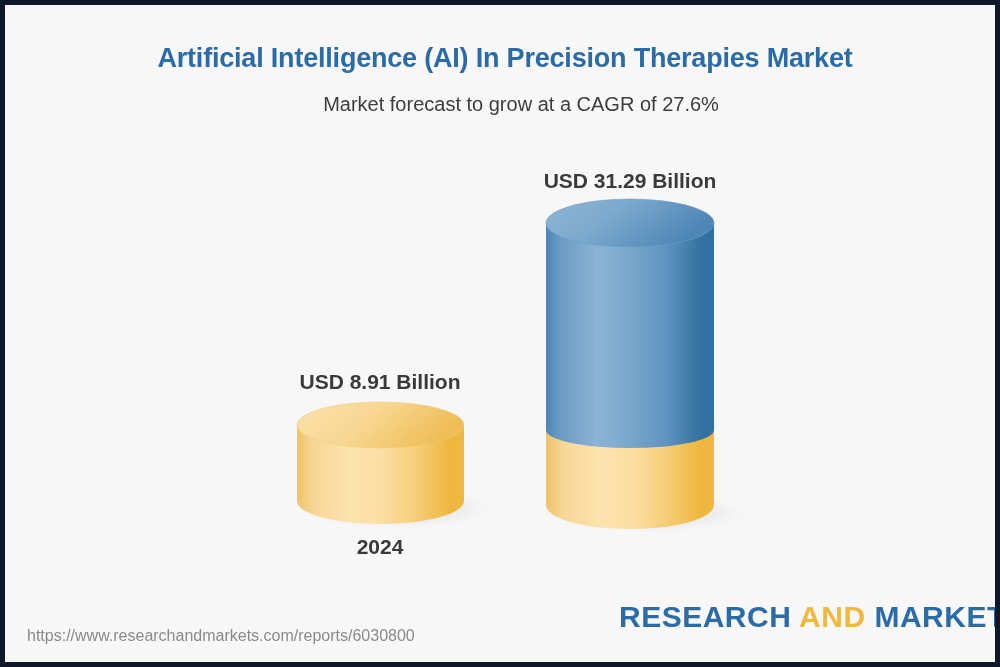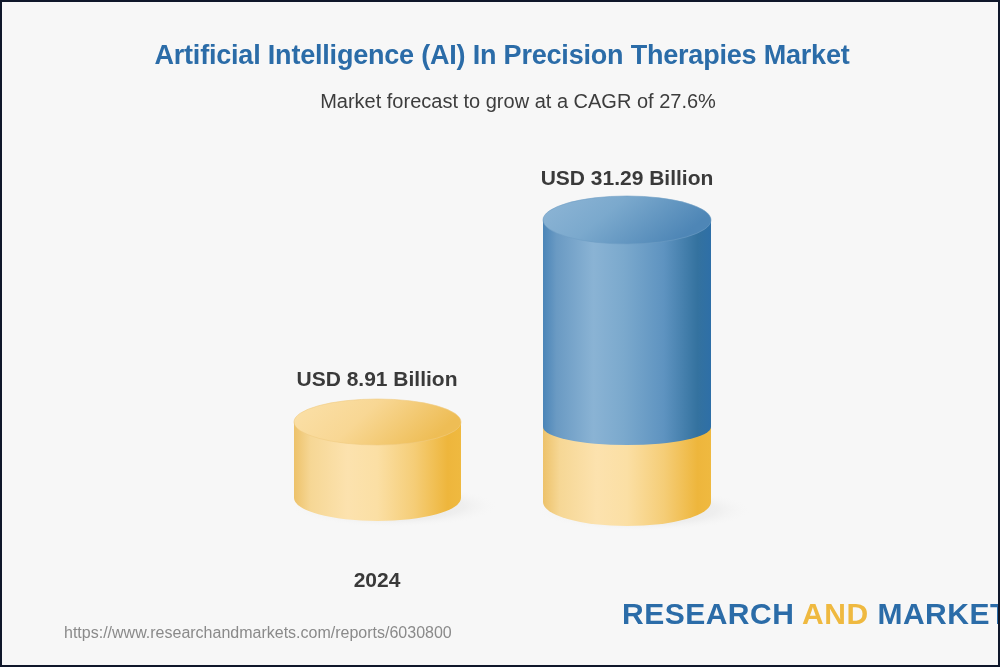--- a/index.html
+++ b/index.html
@@ -8,21 +8,21 @@
     background: #ffffff;
   }
   body {
     font-family: "Liberation Sans", sans-serif;
   }
   #canvas {
     position: relative;
     width: 1000px;
     height: 667px;
     background: #f7f7f7;
-    border: 2px solid #0f172a;
+    border: 5px solid #0f172a;
     box-sizing: border-box;
     overflow: hidden;
   }
   
   .chart-title {
     position: absolute;
     left: 0;
     top: 38px;
     width: 1000px;
     text-align: center;
@@ -53,39 +53,38 @@
   #label-2024 { left: 225px; top: 365px; width: 300px; }
   #label-2029 { left: 475px; top: 164px; width: 300px; }
   
   .category-label {
     position: absolute;
     text-align: center;
     font-size: 21px;
     font-weight: bold;
     color: #3a3a3a;
   }
-  #cat-2024 { left: 225px; top: 530px; width: 300px; margin-top: 36px; }
+  #cat-2024 { left: 225px; top: 530px; width: 300px; }
   #cat-2029 { left: 475px; top: 530px; width: 300px; }
   
   #plot-area {
     position: absolute;
     left: 0;
     top: 0;
     width: 1000px;
     height: 667px;
   }
   
   .footer-url {
     position: absolute;
     left: 22px;
     top: 622px;
     font-size: 16px;
     color: #8a8a8a;
     letter-spacing: 0px;
-    margin-left: 40px;
   }
   #logo-block {
     position: absolute;
     right: 16px;
     top: 596px;
     width: 360px;
     text-align: right;
   }
   .logo-main {
     font-size: 30px;

